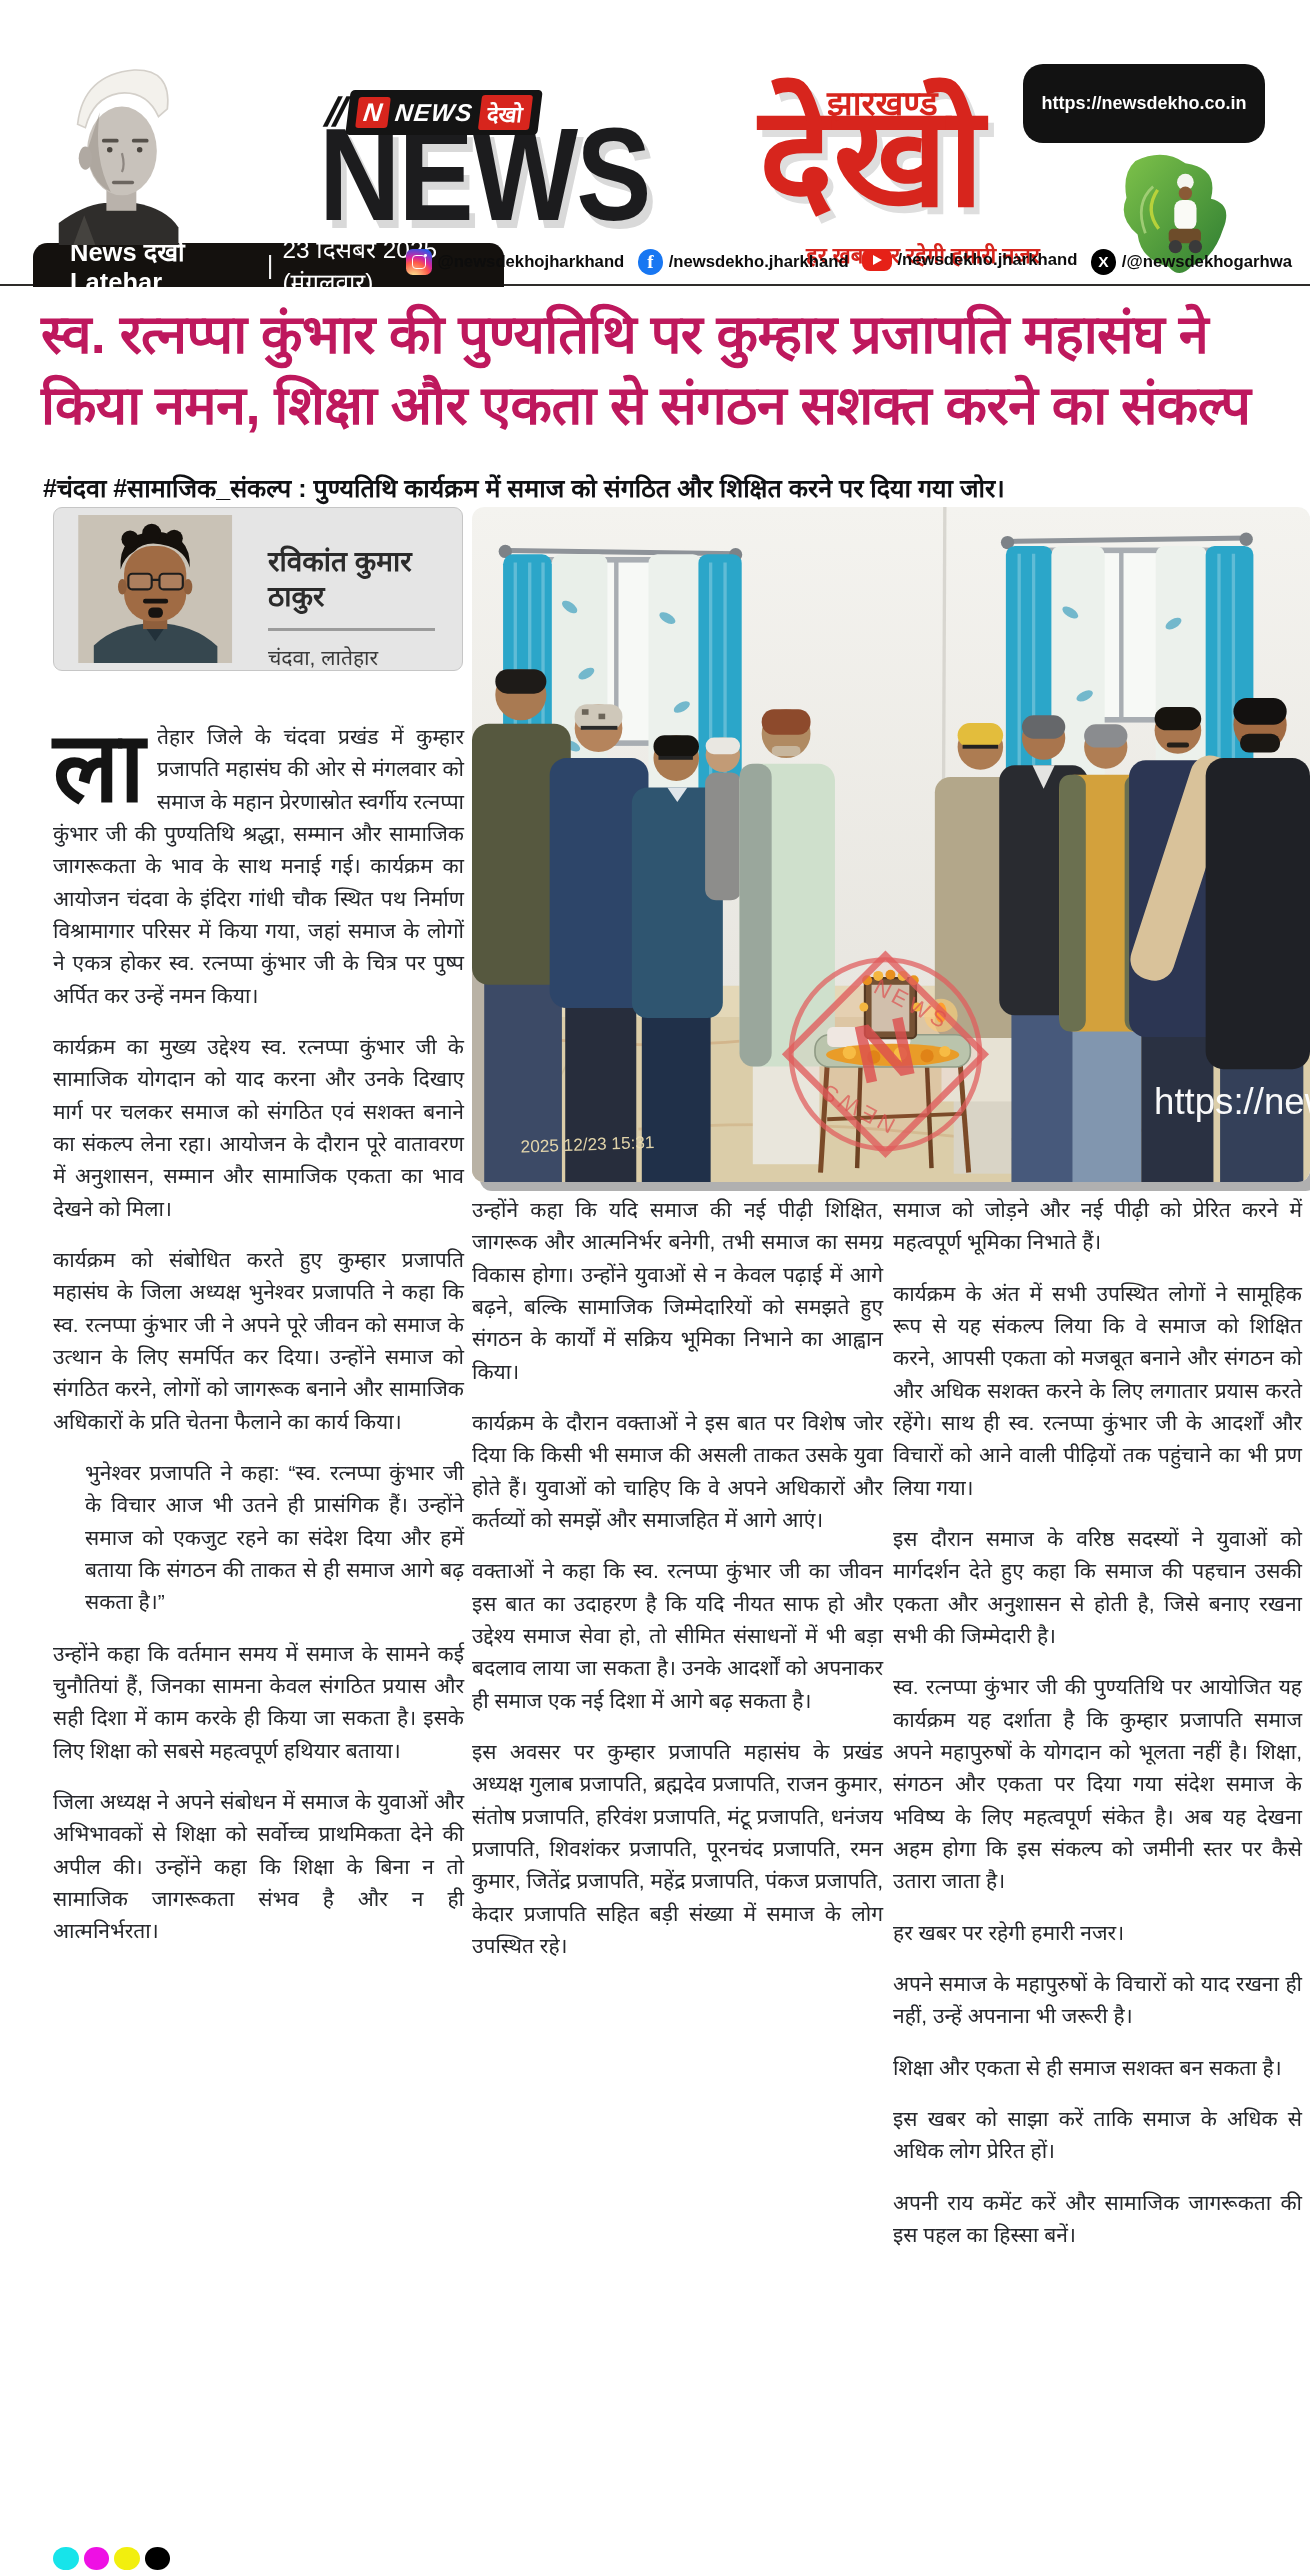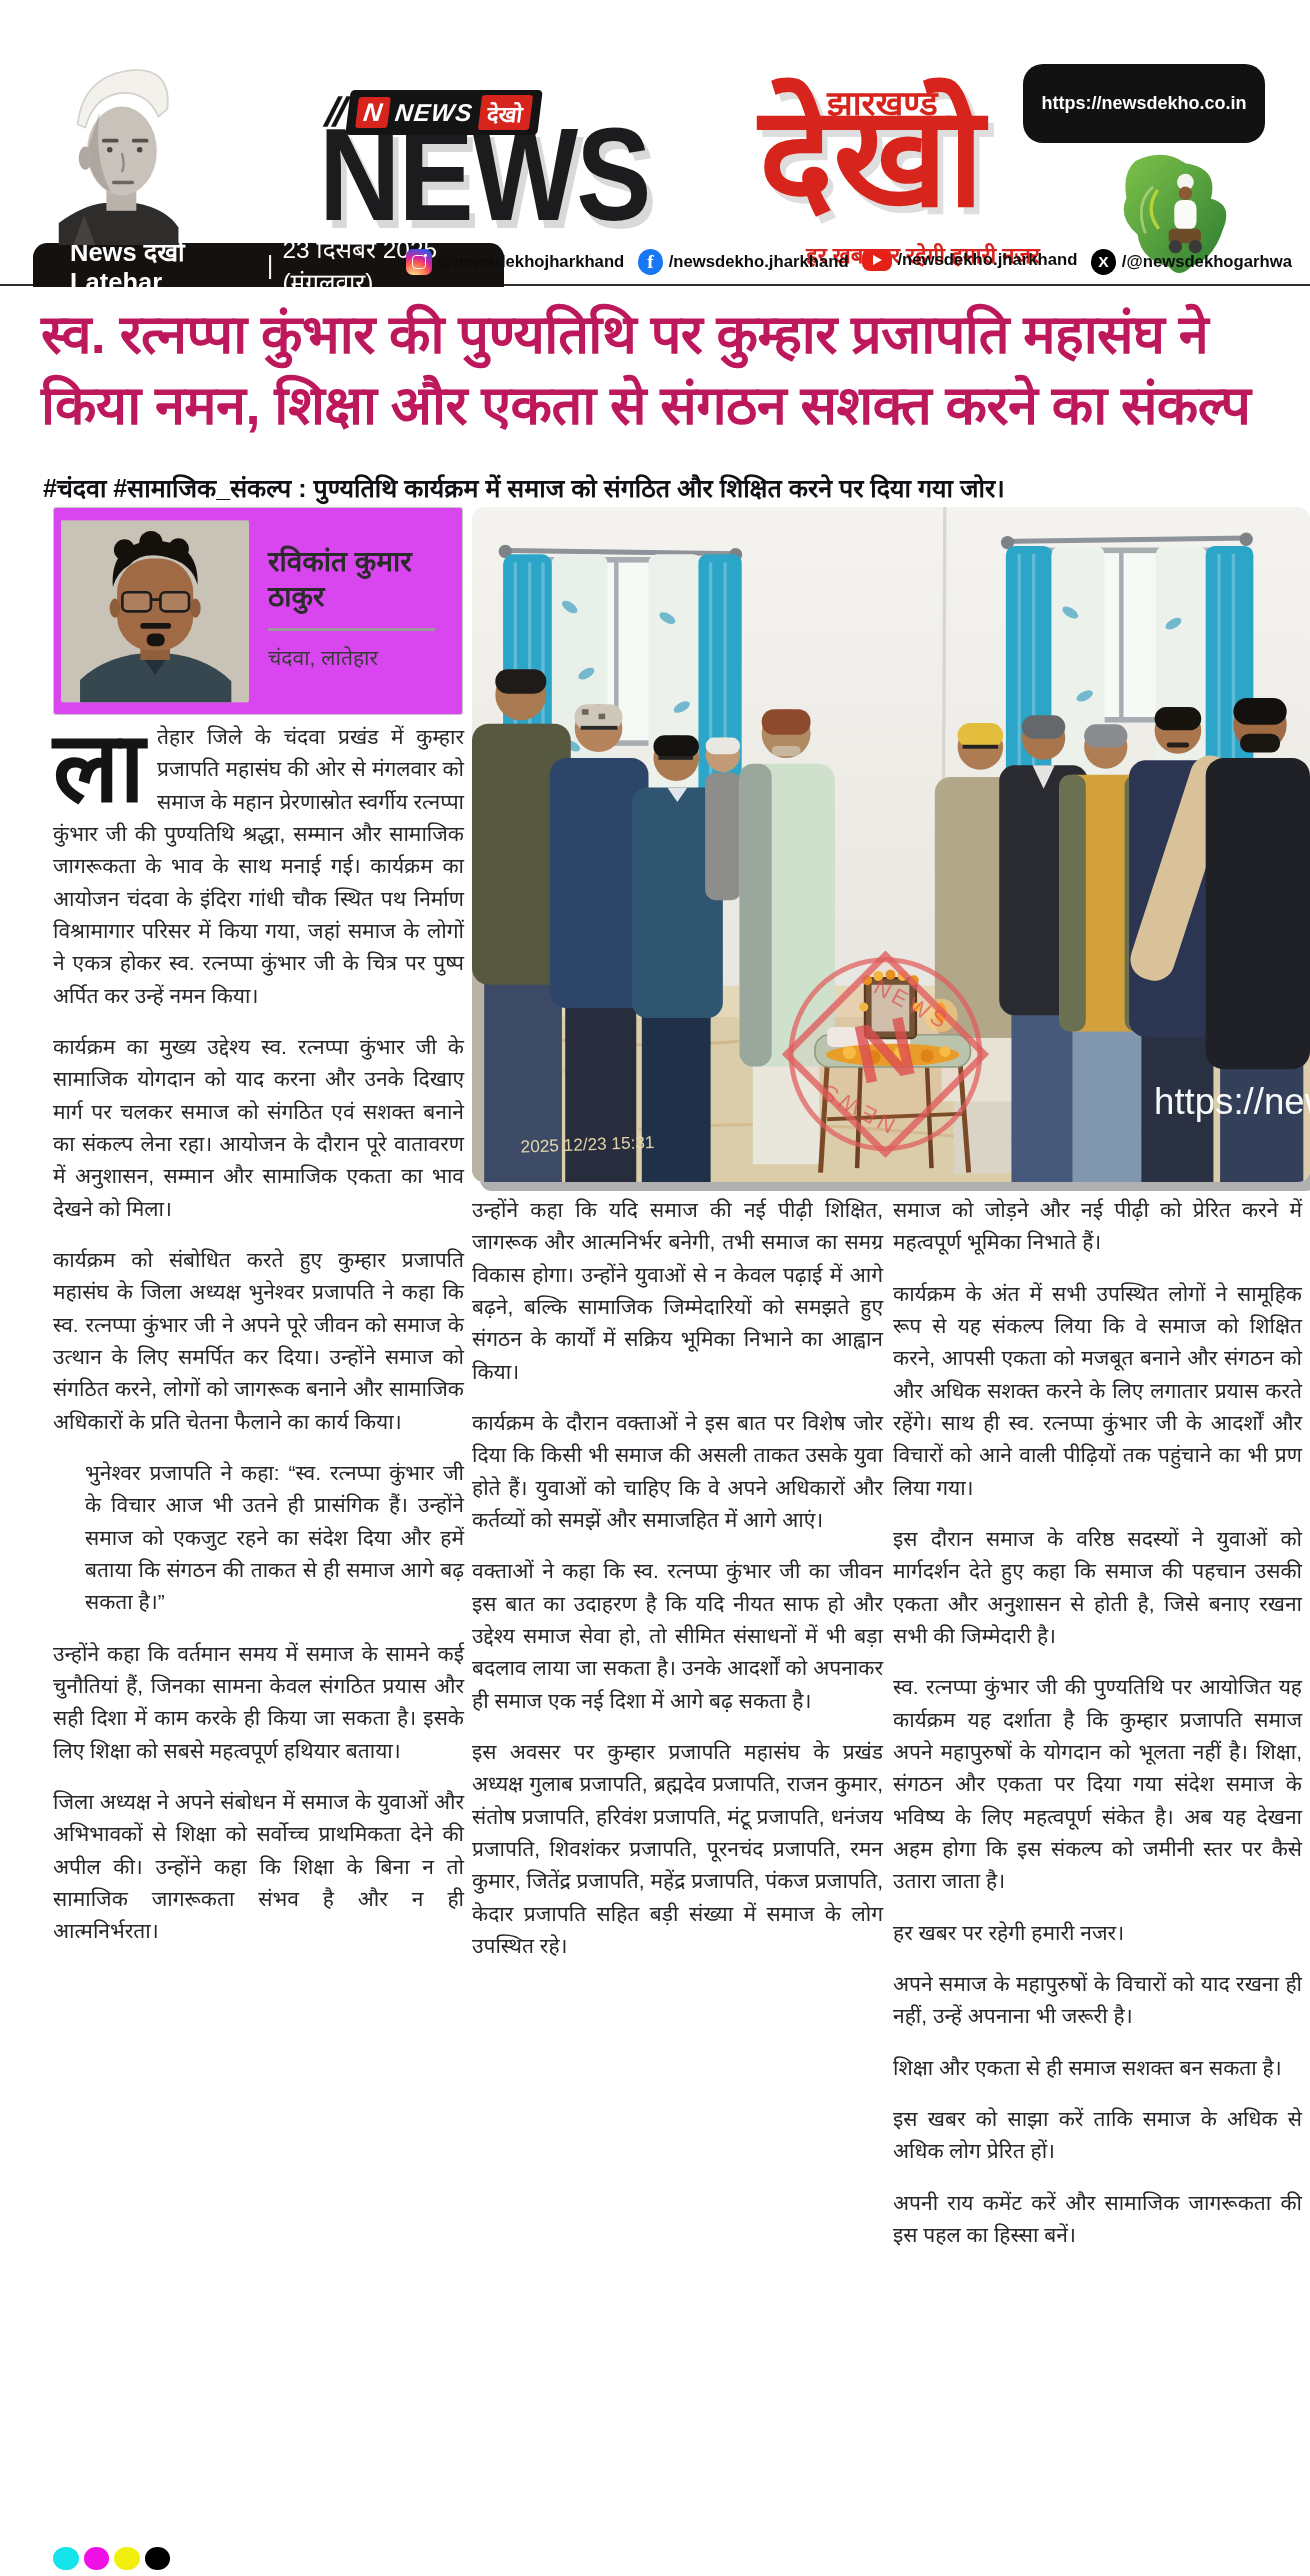--- a/index.html
+++ b/index.html
@@ -47,22 +47,22 @@
   .icn.yt{background:#e62117;border-radius:7.8px;width:30px;height:22px;}
   .icn.yt .tri{width:0;height:0;border-left:9px solid #fff;border-top:5.6px solid transparent;border-bottom:5.6px solid transparent;margin-left:2.2px;}
   .icn.x{background:#000;font-size:15.5px;}
 
   
   .headline{position:absolute;left:41px;top:299px;width:1236px;font-size:54px;font-weight:800;
             color:#be185d;line-height:1.32;letter-spacing:-0.6px;}
   .subheadline{position:absolute;left:43px;top:470px;width:1244px;font-size:25px;font-weight:600;color:#101114;}
 
   
-  .byline-card{position:absolute;left:53px;top:507px;width:410px;height:208px;background:#d946ef;
-               border:1.7px solid #c6c6c6;border-radius:3px;box-sizing:border-box;display:flex;overflow:hidden;}
+  .byline-card{position:absolute;left:53px;top:507px;width:410px;height:164px;background:#e5e5e5;
+               border:1.7px solid #c6c6c6;border-radius:9px;box-sizing:border-box;display:flex;overflow:hidden;}
   .byline-photo{width:195px;height:100%;flex:0 0 auto;padding:6.7px 0 6.7px 6.7px;box-sizing:border-box;}
   .byline-photo svg{width:100%;height:100%;border-radius:7.8px;display:block;}
   .byline-meta{flex:1;padding:36px 16.7px 0 19px;}
   .byline-name{font-size:28px;font-weight:bold;color:#2b2b2b;line-height:1.25;}
   .byline-rule{width:94%;height:2.2px;background:#9b9b9b;margin:14.4px 0 12.2px 0;}
   .byline-loc{font-size:21px;color:#3a3a3a;}
 
   
   .news-photo{position:absolute;left:472px;top:507px;width:838px;height:675px;border-radius:12.2px;
               overflow:hidden;box-shadow:7.8px 9px 0 rgba(112,112,112,.55);}

